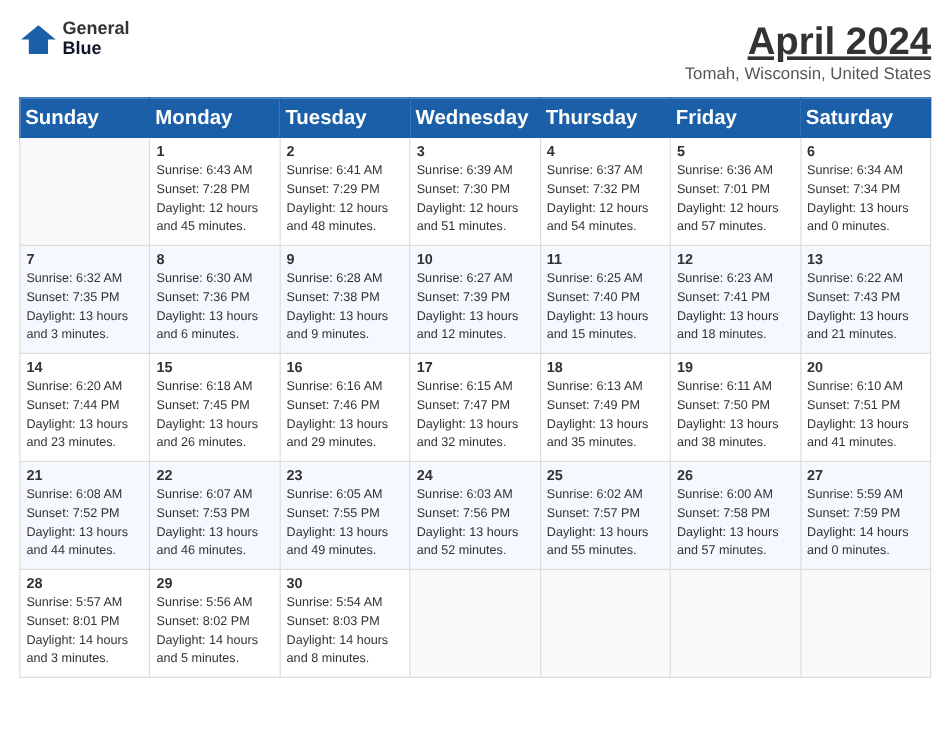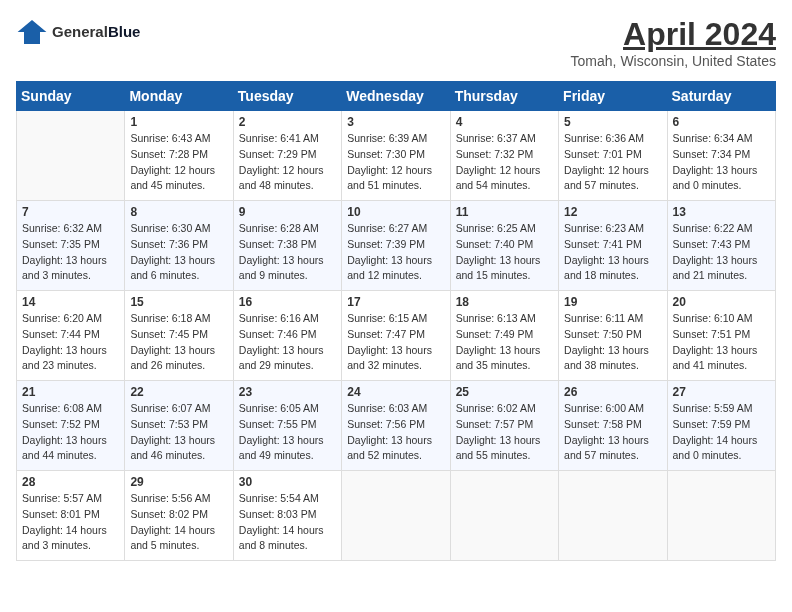--- a/index.html
+++ b/index.html
@@ -16,21 +16,21 @@
       align-items: flex-start;
       margin-bottom: 12px;
     }
     .logo {
       display: flex;
       align-items: center;
       gap: 4px;
     }
     .logo-text {
       display: flex;
-      flex-direction: row;
+      flex-direction: column;
       line-height: 1.1;
     }
     .logo-general {
       font-size: 15px;
       font-weight: bold;
       color: #333;
     }
     .logo-blue {
       font-size: 15px;
       font-weight: bold;
@@ -54,21 +54,21 @@
       color: #555;
     }
     .calendar {
       width: 100%;
       border-collapse: collapse;
       border: 1px solid #ccc;
     }
     .calendar th {
       background: #1a5fa8;
       color: #fff;
-      font-size: 14px;
+      font-size: 17px;
       padding: 6px 4px;
       text-align: left;
       border: 1px solid #1a5fa8;
     }
     .calendar td {
       vertical-align: top;
       padding: 4px 5px;
       font-size: 10.5px;
       color: #333;
       border: 1px solid #ddd;

